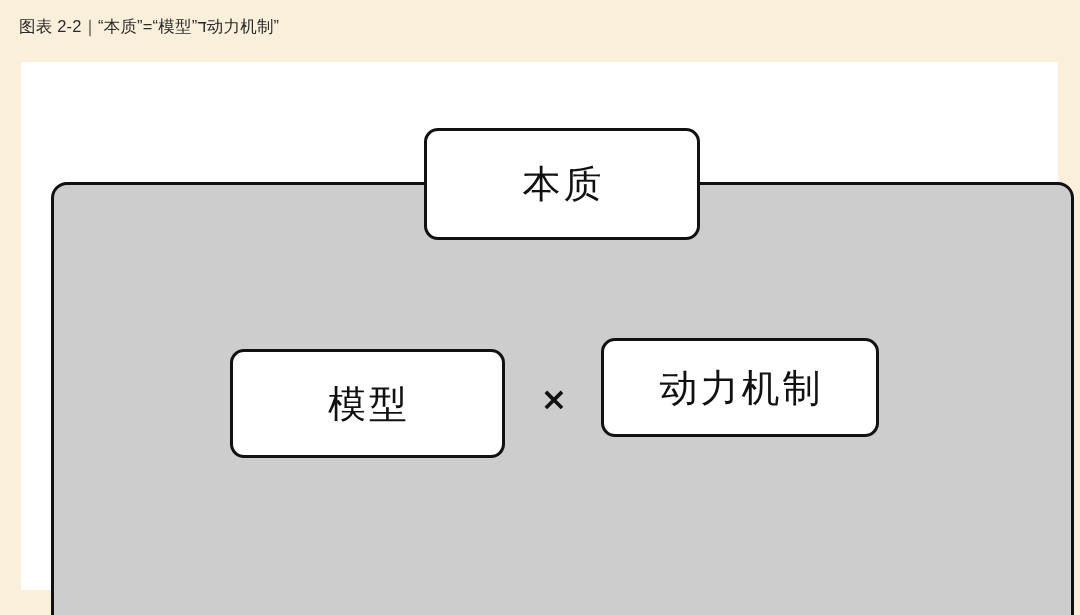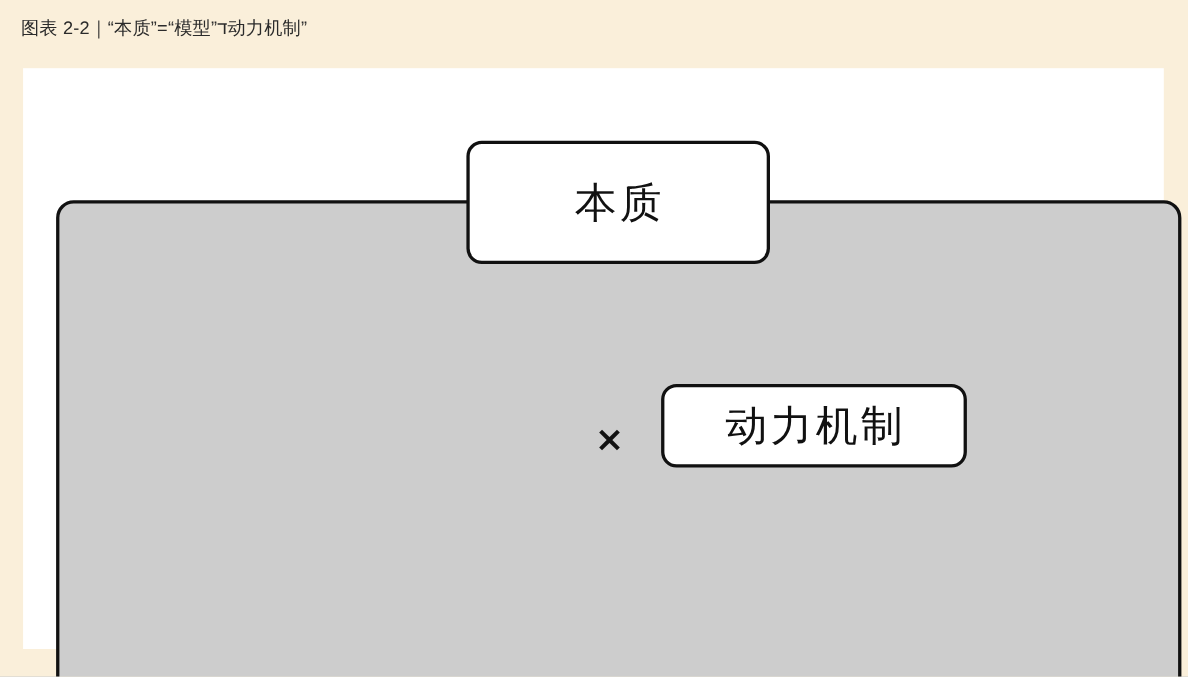--- a/index.html
+++ b/index.html
@@ -91,23 +91,23 @@
 
   
   #node-model {
     left: 209px;
     top: 287px;
     width: 275px;
     height: 109px;
   }
   #node-mechanism {
     left: 580px;
-    top: 287px;
+    top: 276px;
     width: 278px;
-    height: 76px;
+    height: 99px;
   }
 
   
   #operator-multiply {
     position: absolute;
     left: 511px;
     top: 315px;
     width: 44px;
     height: 44px;
     display: flex;
@@ -124,20 +124,23 @@
 <body>
 
 <div id="figure-root">
 
   <div id="figure-caption">图表 2-2｜“本质”=“模型”ד动力机制”</div>
 
   <div id="diagram-card">
 
     <div id="container-panel"></div>
 
+    <div class="node-box" id="node-model">
+      <span class="node-label">模型</span>
+    </div>
 
     <div id="operator-multiply">×</div>
 
     <div class="node-box" id="node-mechanism">
       <span class="node-label">动力机制</span>
     </div>
 
     <div class="node-box" id="node-essence">
       <span class="node-label">本质</span>
     </div>

